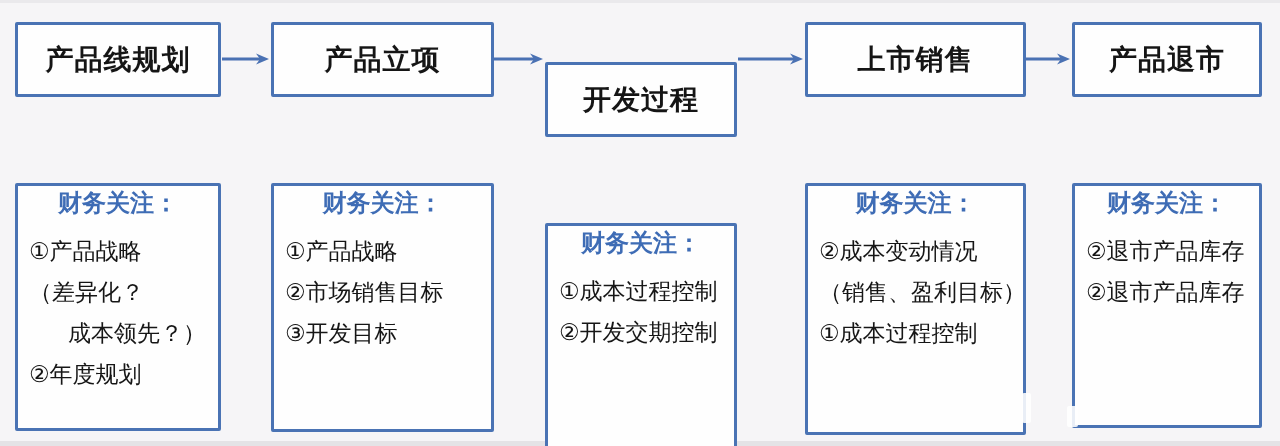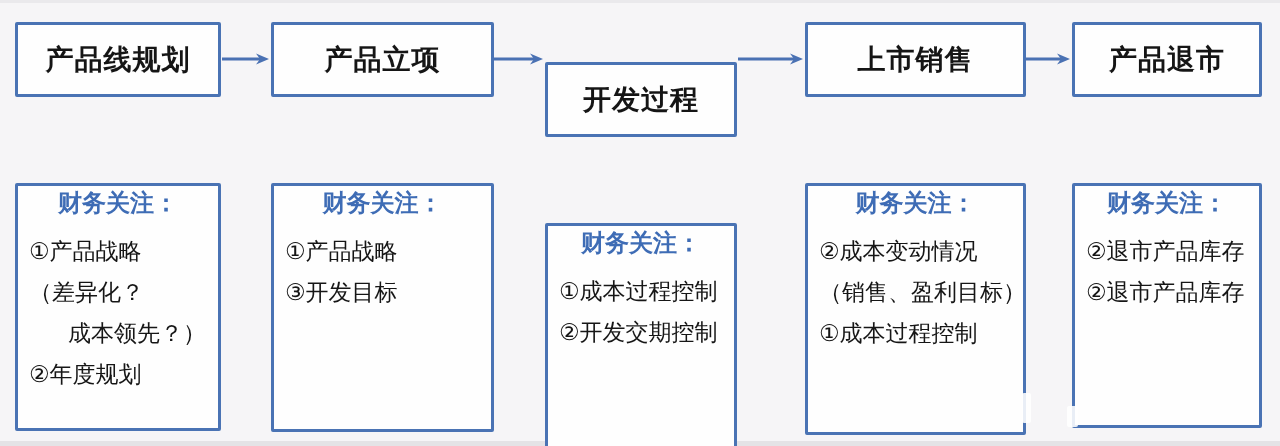--- a/index.html
+++ b/index.html
@@ -129,20 +129,21 @@
   </div>
 
   <div class="col c2">
     <div class="stage-box">
       <span class="stage-title">产品立项</span>
     </div>
     <div class="focus-box">
       <div class="focus-header">财务关注：</div>
       <div class="focus-lines">
         <div class="focus-line">①产品战略</div>
+        <div class="focus-line">②市场销售目标</div>
         <div class="focus-line">③开发目标</div>
       </div>
     </div>
   </div>
 
   <div class="col c3">
     <div class="stage-box">
       <span class="stage-title">开发过程</span>
     </div>
     <div class="focus-box">

